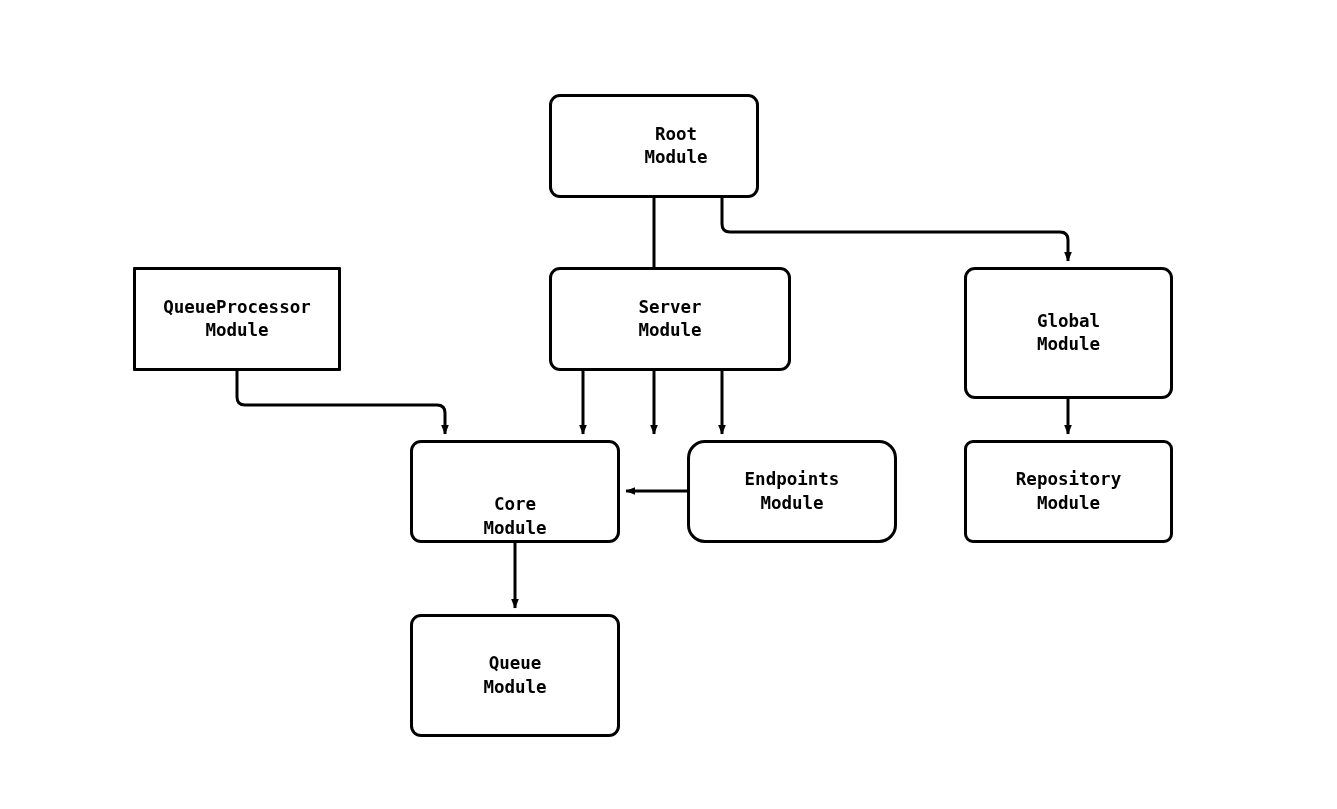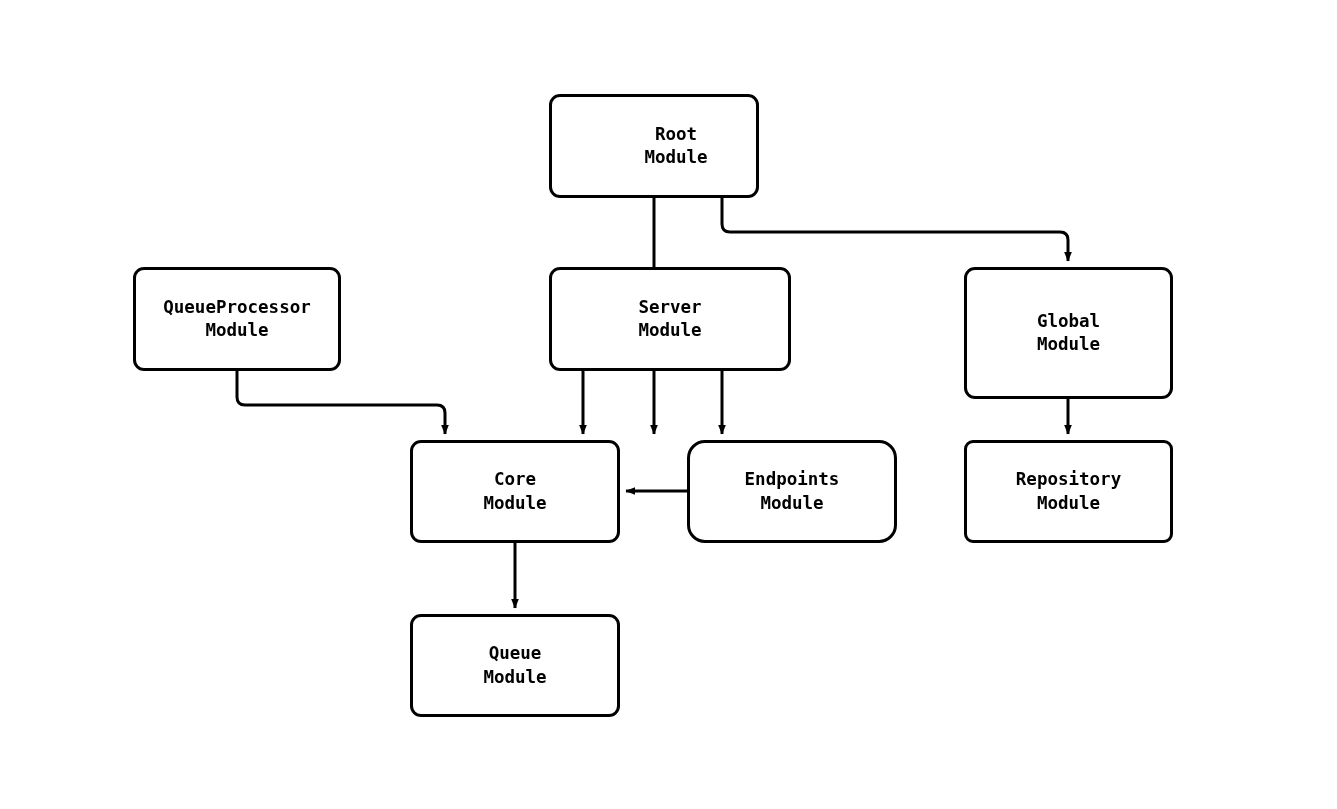--- a/index.html
+++ b/index.html
@@ -72,48 +72,48 @@
     <path d="M 1068,371 L 1068,434" fill="none" stroke="#000000" stroke-width="3" marker-end="url(#arrowhead)"></path>
 
     <path d="M 515,543 L 515,608" fill="none" stroke="#000000" stroke-width="3" marker-end="url(#arrowhead)"></path>
   </svg>
 
   <div class="node" id="node-root" style="left: 549px; top: 94px; width: 210px; height: 104px; border-width: 3px; border-color: rgb(0, 0, 0); border-radius: 11px; background: rgb(255, 255, 255); padding-left: 44px;">
     <span class="node-label">Root
 Module</span>
   </div>
 
-  <div class="node" id="node-queueprocessor" style="left: 133px; top: 267px; width: 208px; height: 104px; border-width: 3px; border-color: rgb(0, 0, 0); border-radius: 11px; background: rgb(255, 255, 255);">
+  <div class="node" id="node-queueprocessor" style="left: 133px; top: 267px; width: 208px; height: 104px; border-width: 3px; border-color: rgb(0, 0, 0); border-radius: 1px; background: rgb(255, 255, 255);">
     <span class="node-label">QueueProcessor
 Module</span>
   </div>
 
   <div class="node" id="node-server" style="left: 549px; top: 267px; width: 242px; height: 104px; border-width: 3px; border-color: rgb(0, 0, 0); border-radius: 11px; background: rgb(255, 255, 255);">
     <span class="node-label">Server
 Module</span>
   </div>
 
   <div class="node" id="node-global" style="left: 964px; top: 267px; width: 209px; height: 132px; border-width: 3px; border-color: rgb(0, 0, 0); border-radius: 11px; background: rgb(255, 255, 255);">
     <span class="node-label">Global
 Module</span>
   </div>
 
-  <div class="node" id="node-core" style="left: 410px; top: 440px; width: 210px; height: 103px; border-width: 3px; border-color: rgb(0, 0, 0); border-radius: 11px; background: rgb(255, 255, 255);">
+  <div class="node" id="node-core" style="left: 410px; top: 440px; width: 210px; height: 103px; border-width: 3px; border-color: rgb(0, 0, 0); border-radius: 11px; background: rgb(255, 255, 255); align-items: flex-end;">
     <span class="node-label">Core
 Module</span>
   </div>
 
   <div class="node" id="node-endpoints" style="left: 687px; top: 440px; width: 210px; height: 103px; border-width: 3px; border-color: rgb(0, 0, 0); border-radius: 18px; background: rgb(255, 255, 255);">
     <span class="node-label">Endpoints
 Module</span>
   </div>
 
   <div class="node" id="node-repository" style="left: 964px; top: 440px; width: 209px; height: 103px; border-width: 3px; border-color: rgb(0, 0, 0); border-radius: 9px; background: rgb(255, 255, 255);">
     <span class="node-label">Repository
 Module</span>
   </div>
 
-  <div class="node" id="node-queue" style="left: 410px; top: 614px; width: 210px; height: 103px; border-width: 3px; border-color: rgb(0, 0, 0); border-radius: 11px; background: rgb(255, 255, 255); align-items: center;">
+  <div class="node" id="node-queue" style="left: 410px; top: 614px; width: 210px; height: 123px; border-width: 3px; border-color: rgb(0, 0, 0); border-radius: 11px; background: rgb(255, 255, 255); align-items: center;">
     <span class="node-label">Queue
 Module</span>
   </div>
 
 </div>
 
 </body></html>

